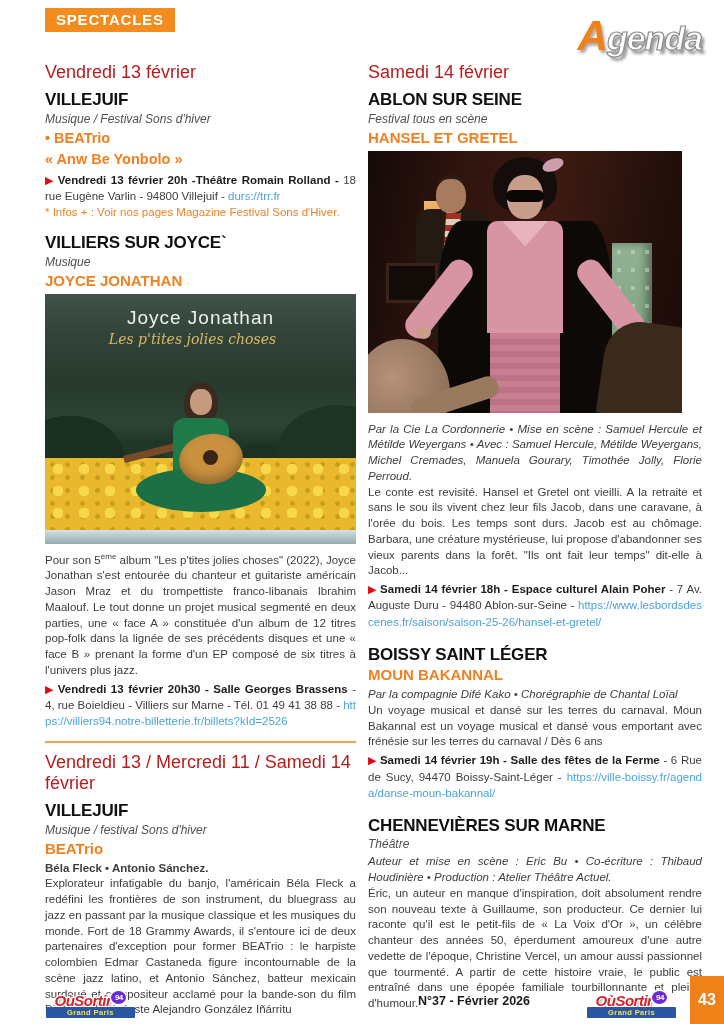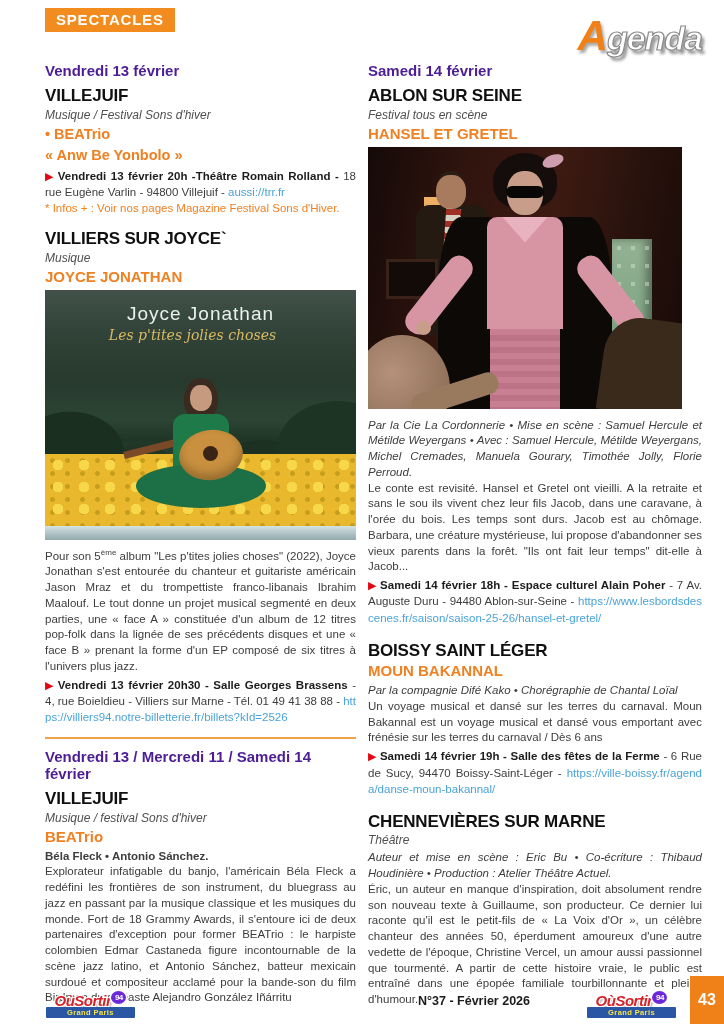--- a/index.html
+++ b/index.html
@@ -29,21 +29,21 @@
   }
   .brandmark .rest {
     color:#fff; font-size:34px;
     -webkit-text-stroke:1.2px #8a8a8a;
     text-shadow:3px 4px 3px rgba(0,0,0,.4);
   }
   
   .col { position:absolute; top:62px; }
   .col-left  { left:45px;  width:311px; }
   .col-right { left:368px; width:334px; }
-  .date-head { color:#4c1d95; font-size:15px; font-weight:700; margin-bottom:7px; }
+  .date-head { color:#b91c1c; font-size:18px; font-weight:400; margin-bottom:7px; }
   .city      { color:#101010; font-size:17px; font-weight:800; letter-spacing:-.2px; line-height:1.15; margin-bottom:2px; }
   .genre     { color:#4f4f4f; font-size:12px; font-style:italic; margin-bottom:3px; }
   .show      { color:#ef8123; font-size:15px; font-weight:800; margin-bottom:4px; }
   .bullets   { color:#ef8123; font-size:14.5px; font-weight:800; line-height:1.35; margin-bottom:2px; }
   .body-txt  { font-size:11.5px; line-height:1.37; text-align:justify; color:#3d3d3d; }
   .credits   { font-size:11.5px; line-height:1.37; font-style:italic; text-align:justify; color:#3d3d3d; }
   .event     { font-size:11.5px; line-height:1.4; text-align:justify; color:#3d3d3d; margin-top:2px; }
   .event strong { color:#1c1c1c; }
   .tri { color:#e30613; font-size:11px; margin-right:3px; }
   .link { color:#4aa3d8; text-decoration:none; word-break:break-all; }
@@ -151,21 +151,21 @@
 
 <div class="badge">SPECTACLES</div>
 <div class="brandmark"><span class="a">A</span><span class="rest">genda</span></div>
 
 <div class="col col-left">
   <div class="date-head">Vendredi 13 février</div>
   <div class="city">VILLEJUIF</div>
   <div class="genre">Musique / Festival Sons d'hiver</div>
   <div class="bullets">• BEATrio</div>
   <div class="bullets">« Anw Be Yonbolo »</div>
-  <p class="event"><span class="tri">▶</span><strong>Vendredi 13 février 20h -Théâtre Romain Rolland - </strong><span>18 rue Eugène Varlin - 94800 Villejuif - </span><a class="link" href="#">aussi://trr.fr</a></p>
+  <p class="event"><span class="tri">▶</span><strong>Vendredi 13 février 20h -Théâtre Romain Rolland - </strong><span>18 rue Eugène Varlin - 94800 Villejuif - </span><a class="link" href="#">durs://trr.fr</a></p>
   <div class="infos">* Infos + : Voir nos pages Magazine  Festival Sons d'Hiver.</div>
 
   <div class="city sec-gap">VILLIERS SUR JOYCE`</div>
   <div class="genre">Musique</div>
   <div class="show">JOYCE JONATHAN</div>
 
   <div class="album">
     <div class="album-trees"></div>
     <div class="album-flowers"></div>
     <div class="album-water"></div>

